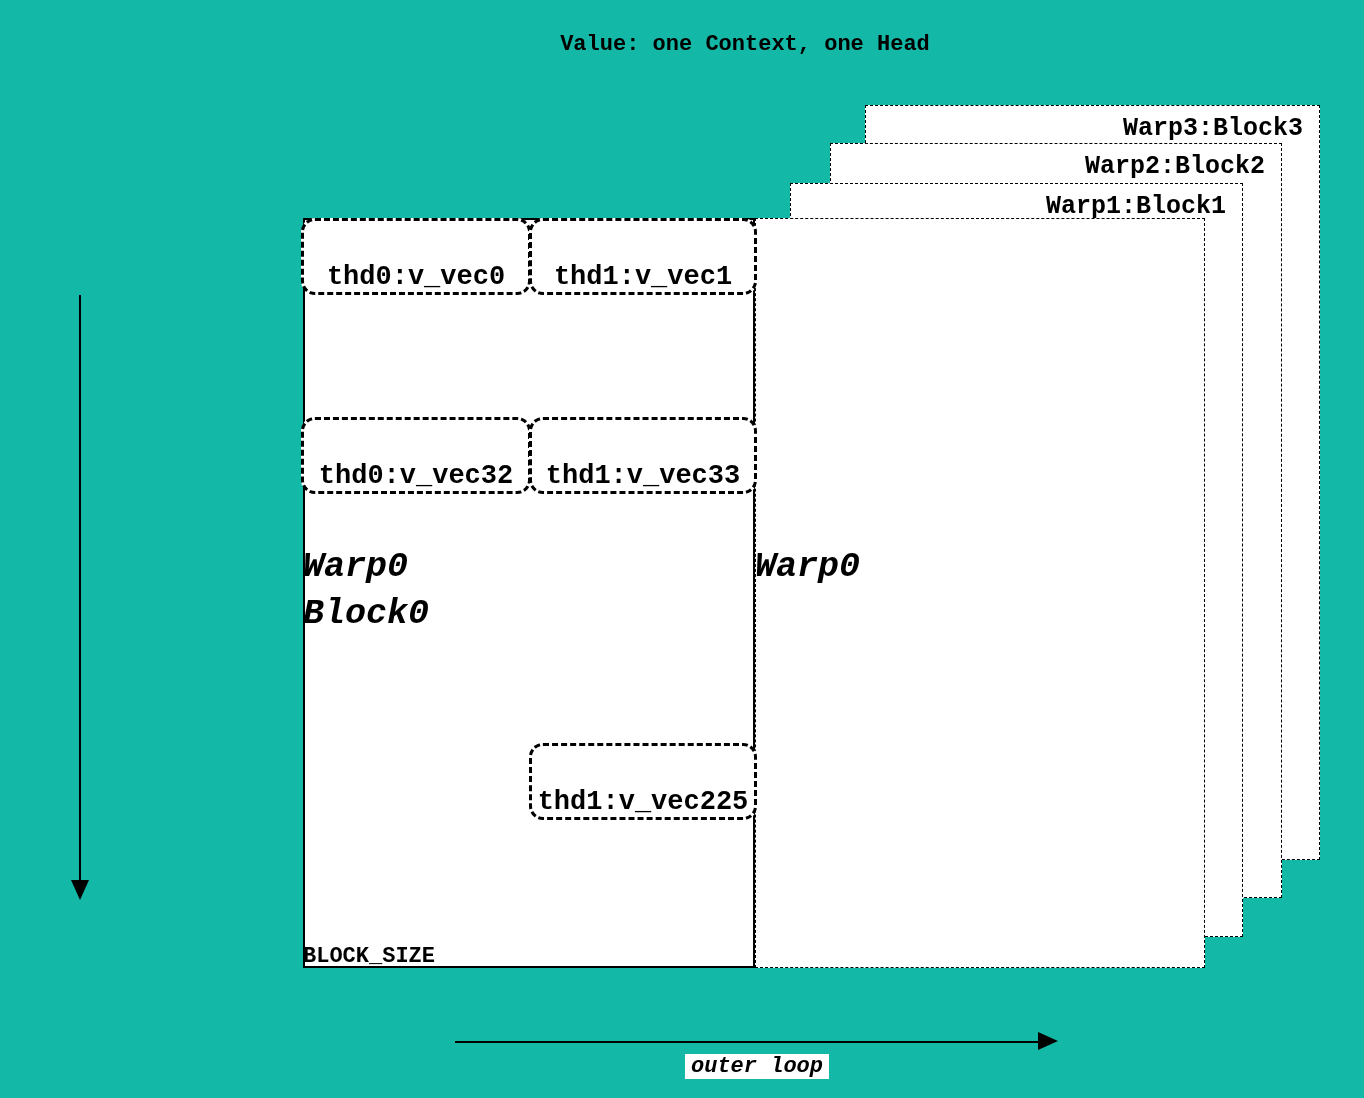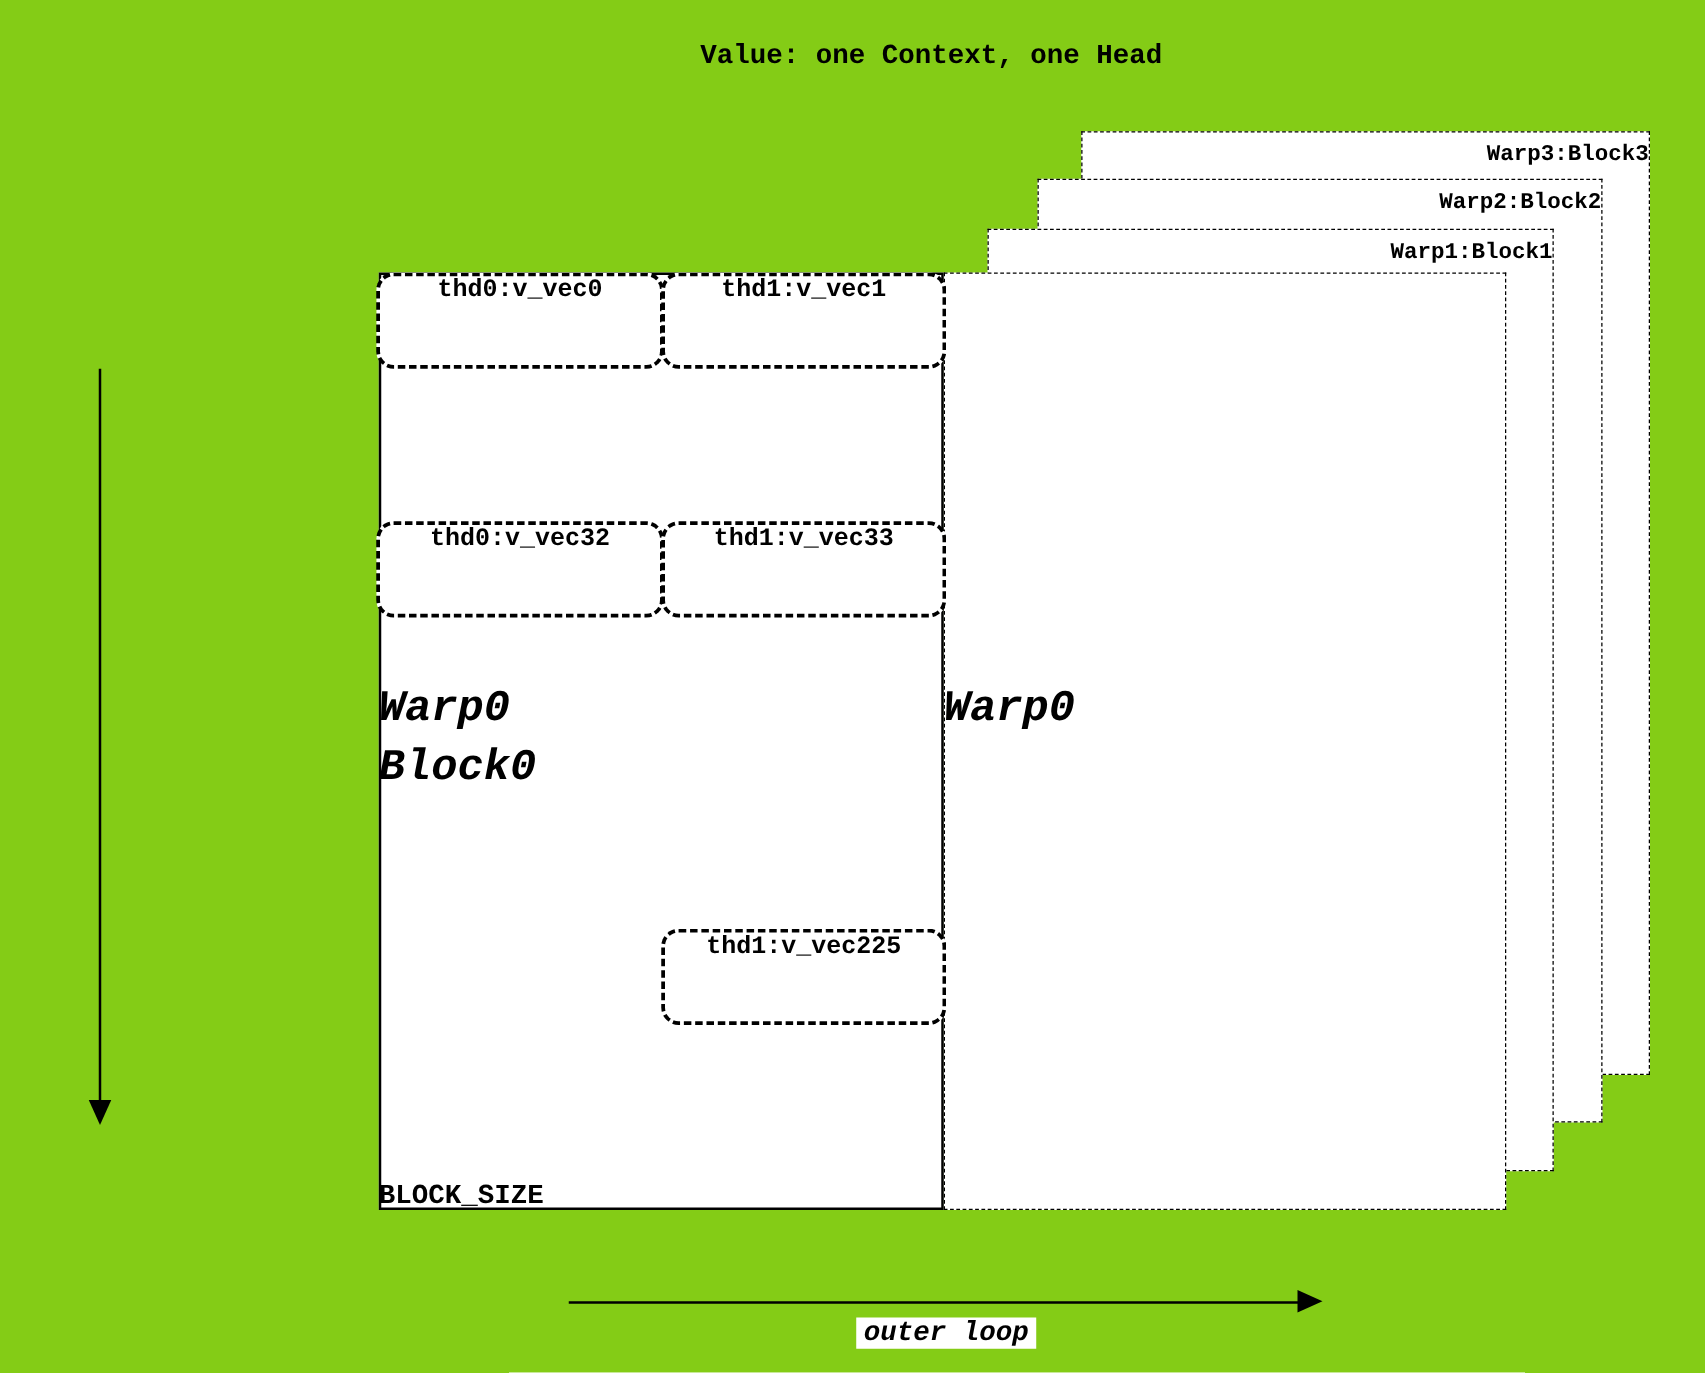--- a/index.html
+++ b/index.html
@@ -6,21 +6,21 @@
   html, body { background: #ffffff; }
   body {
     font-family: "Liberation Mono", "DejaVu Sans Mono", monospace;
     font-weight: bold;
     color: #000000;
   }
   .canvas {
     position: relative;
     width: 1364px;
     height: 1098px;
-    background: #84cc16;
+    background: #14b8a6;
     overflow: hidden;
   }
   .abs { position: absolute; }
 
   
   .title {
     top: 32px;
     left: 745px;
     transform: translateX(-50%);
     font-size: 22px;
@@ -28,22 +28,22 @@
   }
 
   
   .stack {
     background: #ffffff;
     border: 1.5px dashed #000000;
   }
   .stack-label {
     position: absolute;
     top: 8px;
-    right: 0;
-    font-size: 18px;
+    right: 16px;
+    font-size: 25px;
     white-space: nowrap;
   }
   .stack.w3 { left: 865px; top: 105px; width: 455px; height: 755px; }
   .stack.w2 { left: 830px; top: 143px; width: 452px; height: 755px; }
   .stack.w1 { left: 790px; top: 183px; width: 453px; height: 754px; }
 
   
   .block4 {
     left: 755px; top: 218px; width: 450px; height: 750px;
     background: #ffffff;
@@ -56,23 +56,23 @@
     background: #ffffff;
     border: 2px solid #000000;
   }
 
   
   .vec-box {
     border: 3.5px dashed #000000;
     border-radius: 14px;
     height: 77px;
     display: flex;
-    align-items: flex-start;
+    align-items: flex-end;
     justify-content: center;
-    font-size: 20px;
+    font-size: 27px;
     background: #ffffff;
     white-space: nowrap;
   }
   .vec-left  { left: 301px; width: 230px; }
   .vec-right { left: 529px; width: 228px; }
   .row-0 { top: 218px; }
   .row-1 { top: 417px; }
   .row-2 { top: 743px; }
 
   

